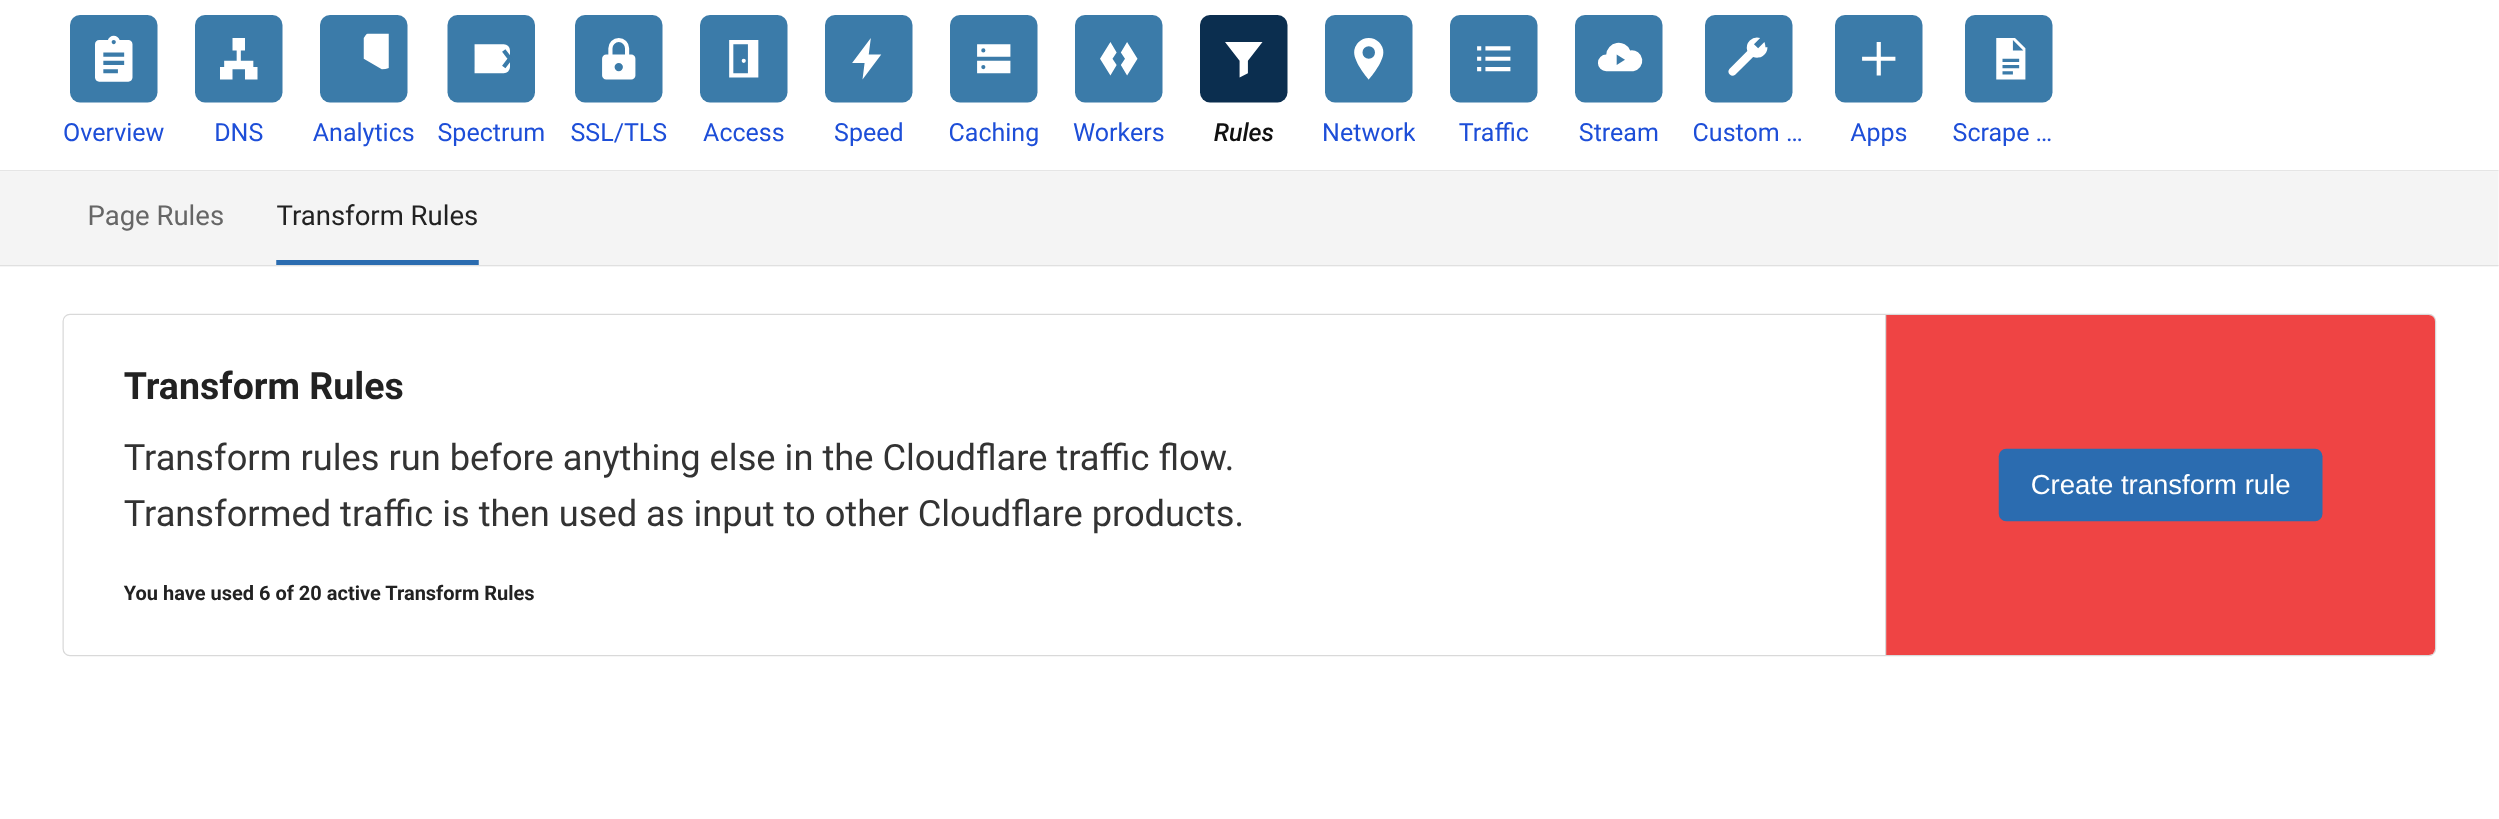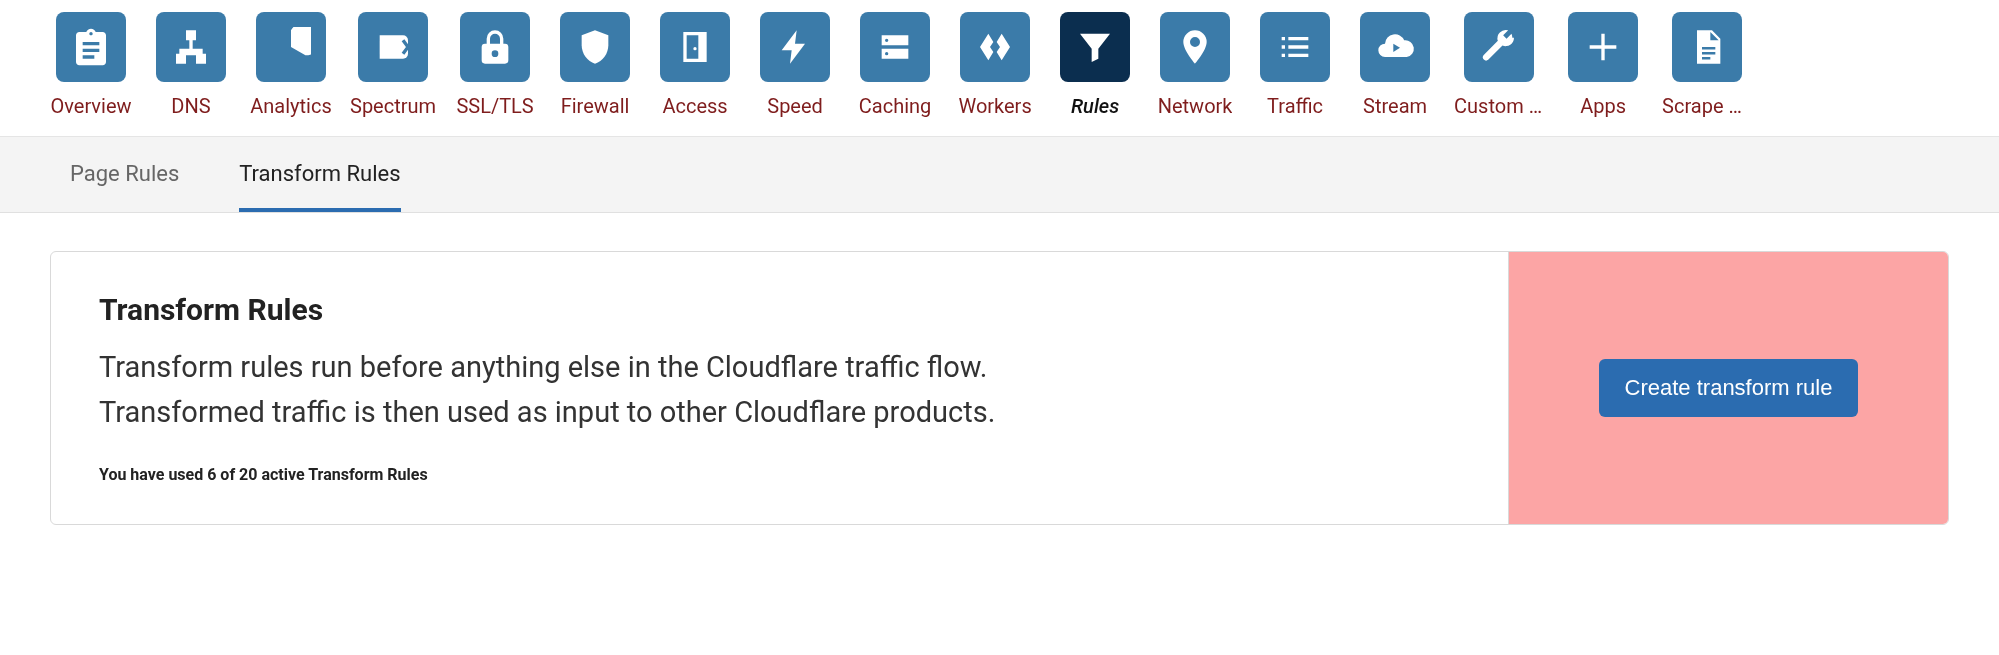--- a/index.html
+++ b/index.html
@@ -32,35 +32,35 @@
     display: flex;
     align-items: center;
     justify-content: center;
   }
   .nav-item.active .nav-icon {
     background: #0b2e4f;
   }
   .nav-icon svg { width: 40px; height: 40px; fill: #fff; }
   .nav-label {
     font-size: 20px;
-    color: #7f1d1d;
+    color: #1d4ed8;
     white-space: nowrap;
     max-width: 90px;
     overflow: hidden;
     text-overflow: ellipsis;
   }
   .nav-item.active .nav-label { color: #111; font-weight: 500; font-style: italic; }
 
   .subnav-wrap {
     background: #f4f4f4;
     border-bottom: 1px solid #e0e0e0;
   }
   .subnav {
     display: flex;
-    gap: 60px;
+    gap: 42px;
     padding: 0 70px;
   }
   .subtab {
     padding: 24px 0 22px 0;
     font-size: 22px;
     color: #666;
     cursor: pointer;
     border-bottom: 4px solid transparent;
   }
   .subtab.active {
@@ -78,21 +78,21 @@
     background: #fff;
     overflow: hidden;
   }
   .card-left {
     flex: 1;
     padding: 40px 48px;
   }
   .card-right {
     width: 440px;
     border-left: 1px solid #d9d9d9;
-    background: #fca5a5;
+    background: #ef4444;
     display: flex;
     align-items: center;
     justify-content: center;
     padding: 40px;
   }
   .card-title {
     font-size: 30px;
     font-weight: 700;
     margin-bottom: 18px;
   }
@@ -217,28 +217,20 @@
       <div class="nav-icon">
         <svg viewBox="0 0 24 24">
           <use href="#ic-lock"></use>
         </svg>
       </div>
       <div class="nav-label">SSL/TLS</div>
     </div>
     <div class="nav-item">
       <div class="nav-icon">
         <svg viewBox="0 0 24 24">
-          <use href="#ic-shield"></use>
-        </svg>
-      </div>
-      <div class="nav-label">Firewall</div>
-    </div>
-    <div class="nav-item">
-      <div class="nav-icon">
-        <svg viewBox="0 0 24 24">
           <use href="#ic-door"></use>
         </svg>
       </div>
       <div class="nav-label">Access</div>
     </div>
     <div class="nav-item">
       <div class="nav-icon">
         <svg viewBox="0 0 24 24">
           <use href="#ic-bolt"></use>
         </svg>

